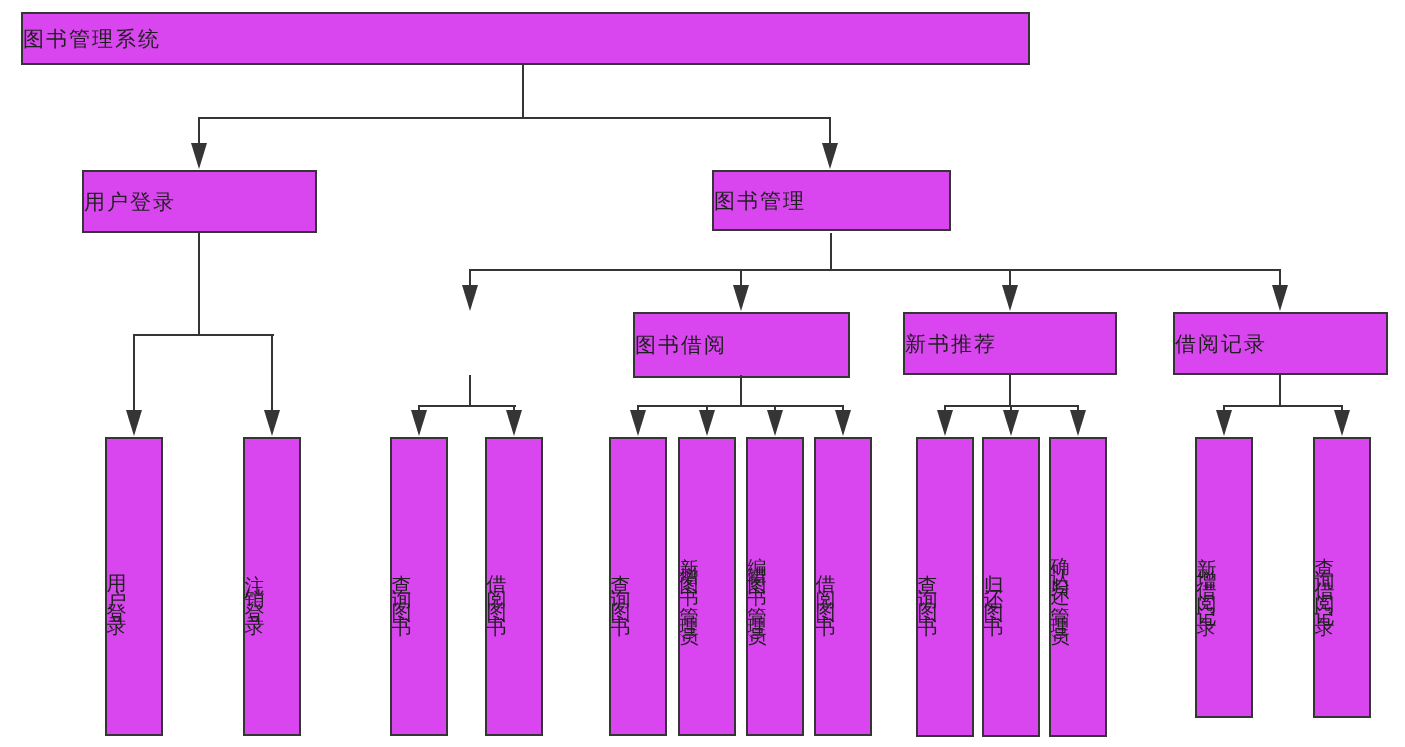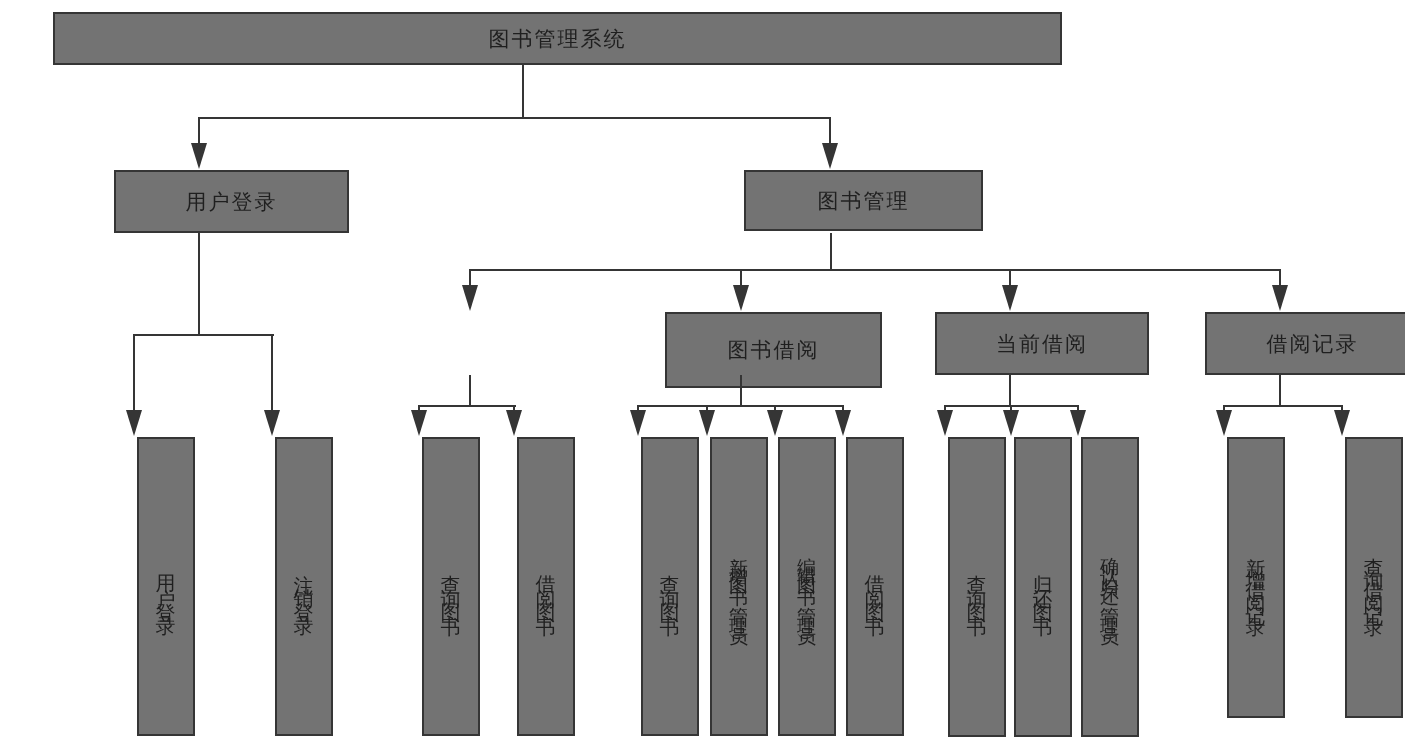--- a/index.html
+++ b/index.html
@@ -3,24 +3,23 @@
 <meta charset="utf-8">
 <style>
   html,body { margin:0; padding:0; background:#fff; }
   #canvas {
     position:relative; width:1405px; height:747px;
     background:var(--background,#ffffff); overflow:hidden;
     font-family:"Liberation Sans","DejaVu Sans",sans-serif;
   }
   .box {
     position:absolute; border:2px solid var(--line,#353535);
-    background:#737373; box-sizing:border-box;
-    display:flex; align-items:center; justify-content:center;
+    background:#d946ef; box-sizing:border-box;
+    display:flex; align-items:center; 
     color:var(--text,#1f1f1f);
-    margin-left:32px;
   }
   .hbox { font-size:21px; letter-spacing:2px; white-space:nowrap; }
   .vtext {
     writing-mode:vertical-rl; text-orientation:mixed;
     font-size:20px; letter-spacing:14px; line-height:1;
   }
   .vtext.mid  { letter-spacing:12px; }
   .vtext.long { font-size:19px; letter-spacing:10px; }
   .vline { position:absolute; width:2px;  background:var(--line,#353535); }
   .hline { position:absolute; height:2px; background:var(--line,#353535); }
@@ -44,25 +43,25 @@
     <span>图书管理系统</span>
   </div>
 
   <div class="box hbox" style="left:82px; top:170px; width:235px; height:63px;">
     <span>用户登录</span>
   </div>
   <div class="box hbox" style="left:712px; top:170px; width:239px; height:61px;">
     <span>图书管理</span>
   </div>
 
-  <div class="box hbox" style="left:633px; top:312px; width:217px; height:76px;">
+  <div class="box hbox" style="left:633px; top:312px; width:217px; height:66px;">
     <span>图书借阅</span>
   </div>
   <div class="box hbox" style="left:903px; top:312px; width:214px; height:63px;">
-    <span>当前借阅</span>
+    <span>新书推荐</span>
   </div>
   <div class="box hbox" style="left:1173px; top:312px; width:215px; height:63px;">
     <span>借阅记录</span>
   </div>
 
   <div class="box" style="left:105px; top:437px; width:58px; height:299px;">
     <span class="vtext">用户登录</span>
   </div>
   <div class="box" style="left:243px; top:437px; width:58px; height:299px;">
     <span class="vtext">注销登录</span>

